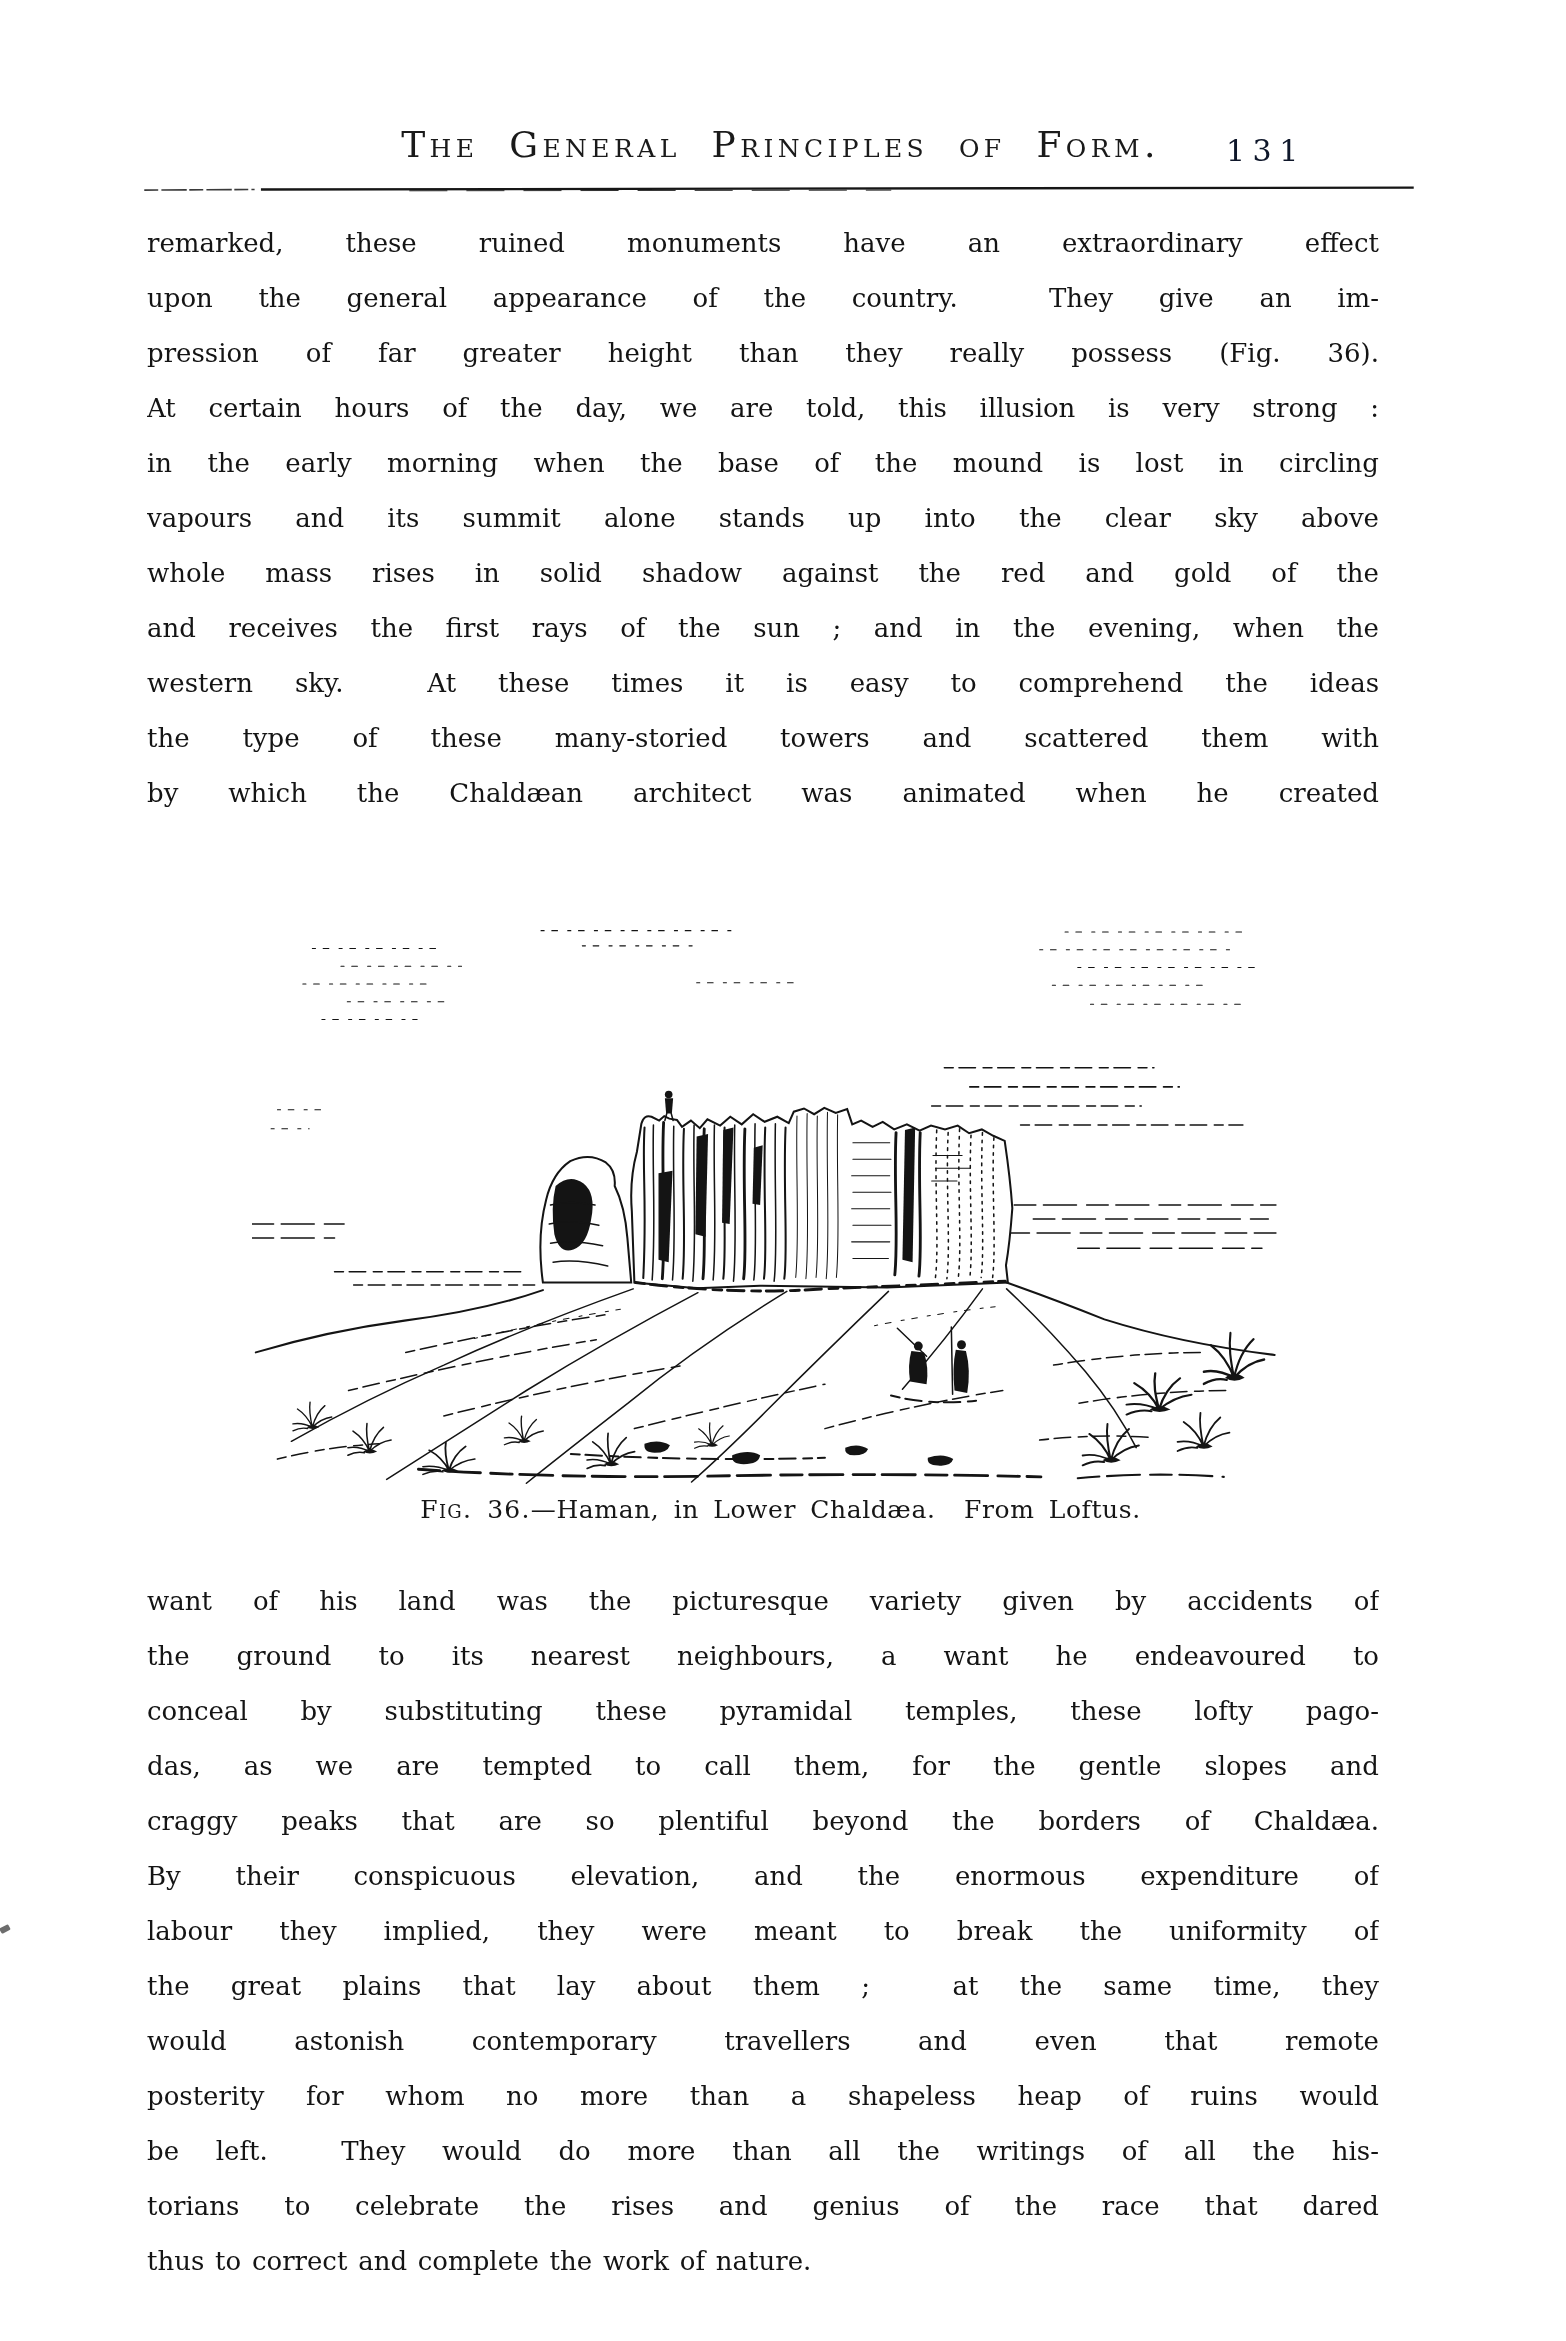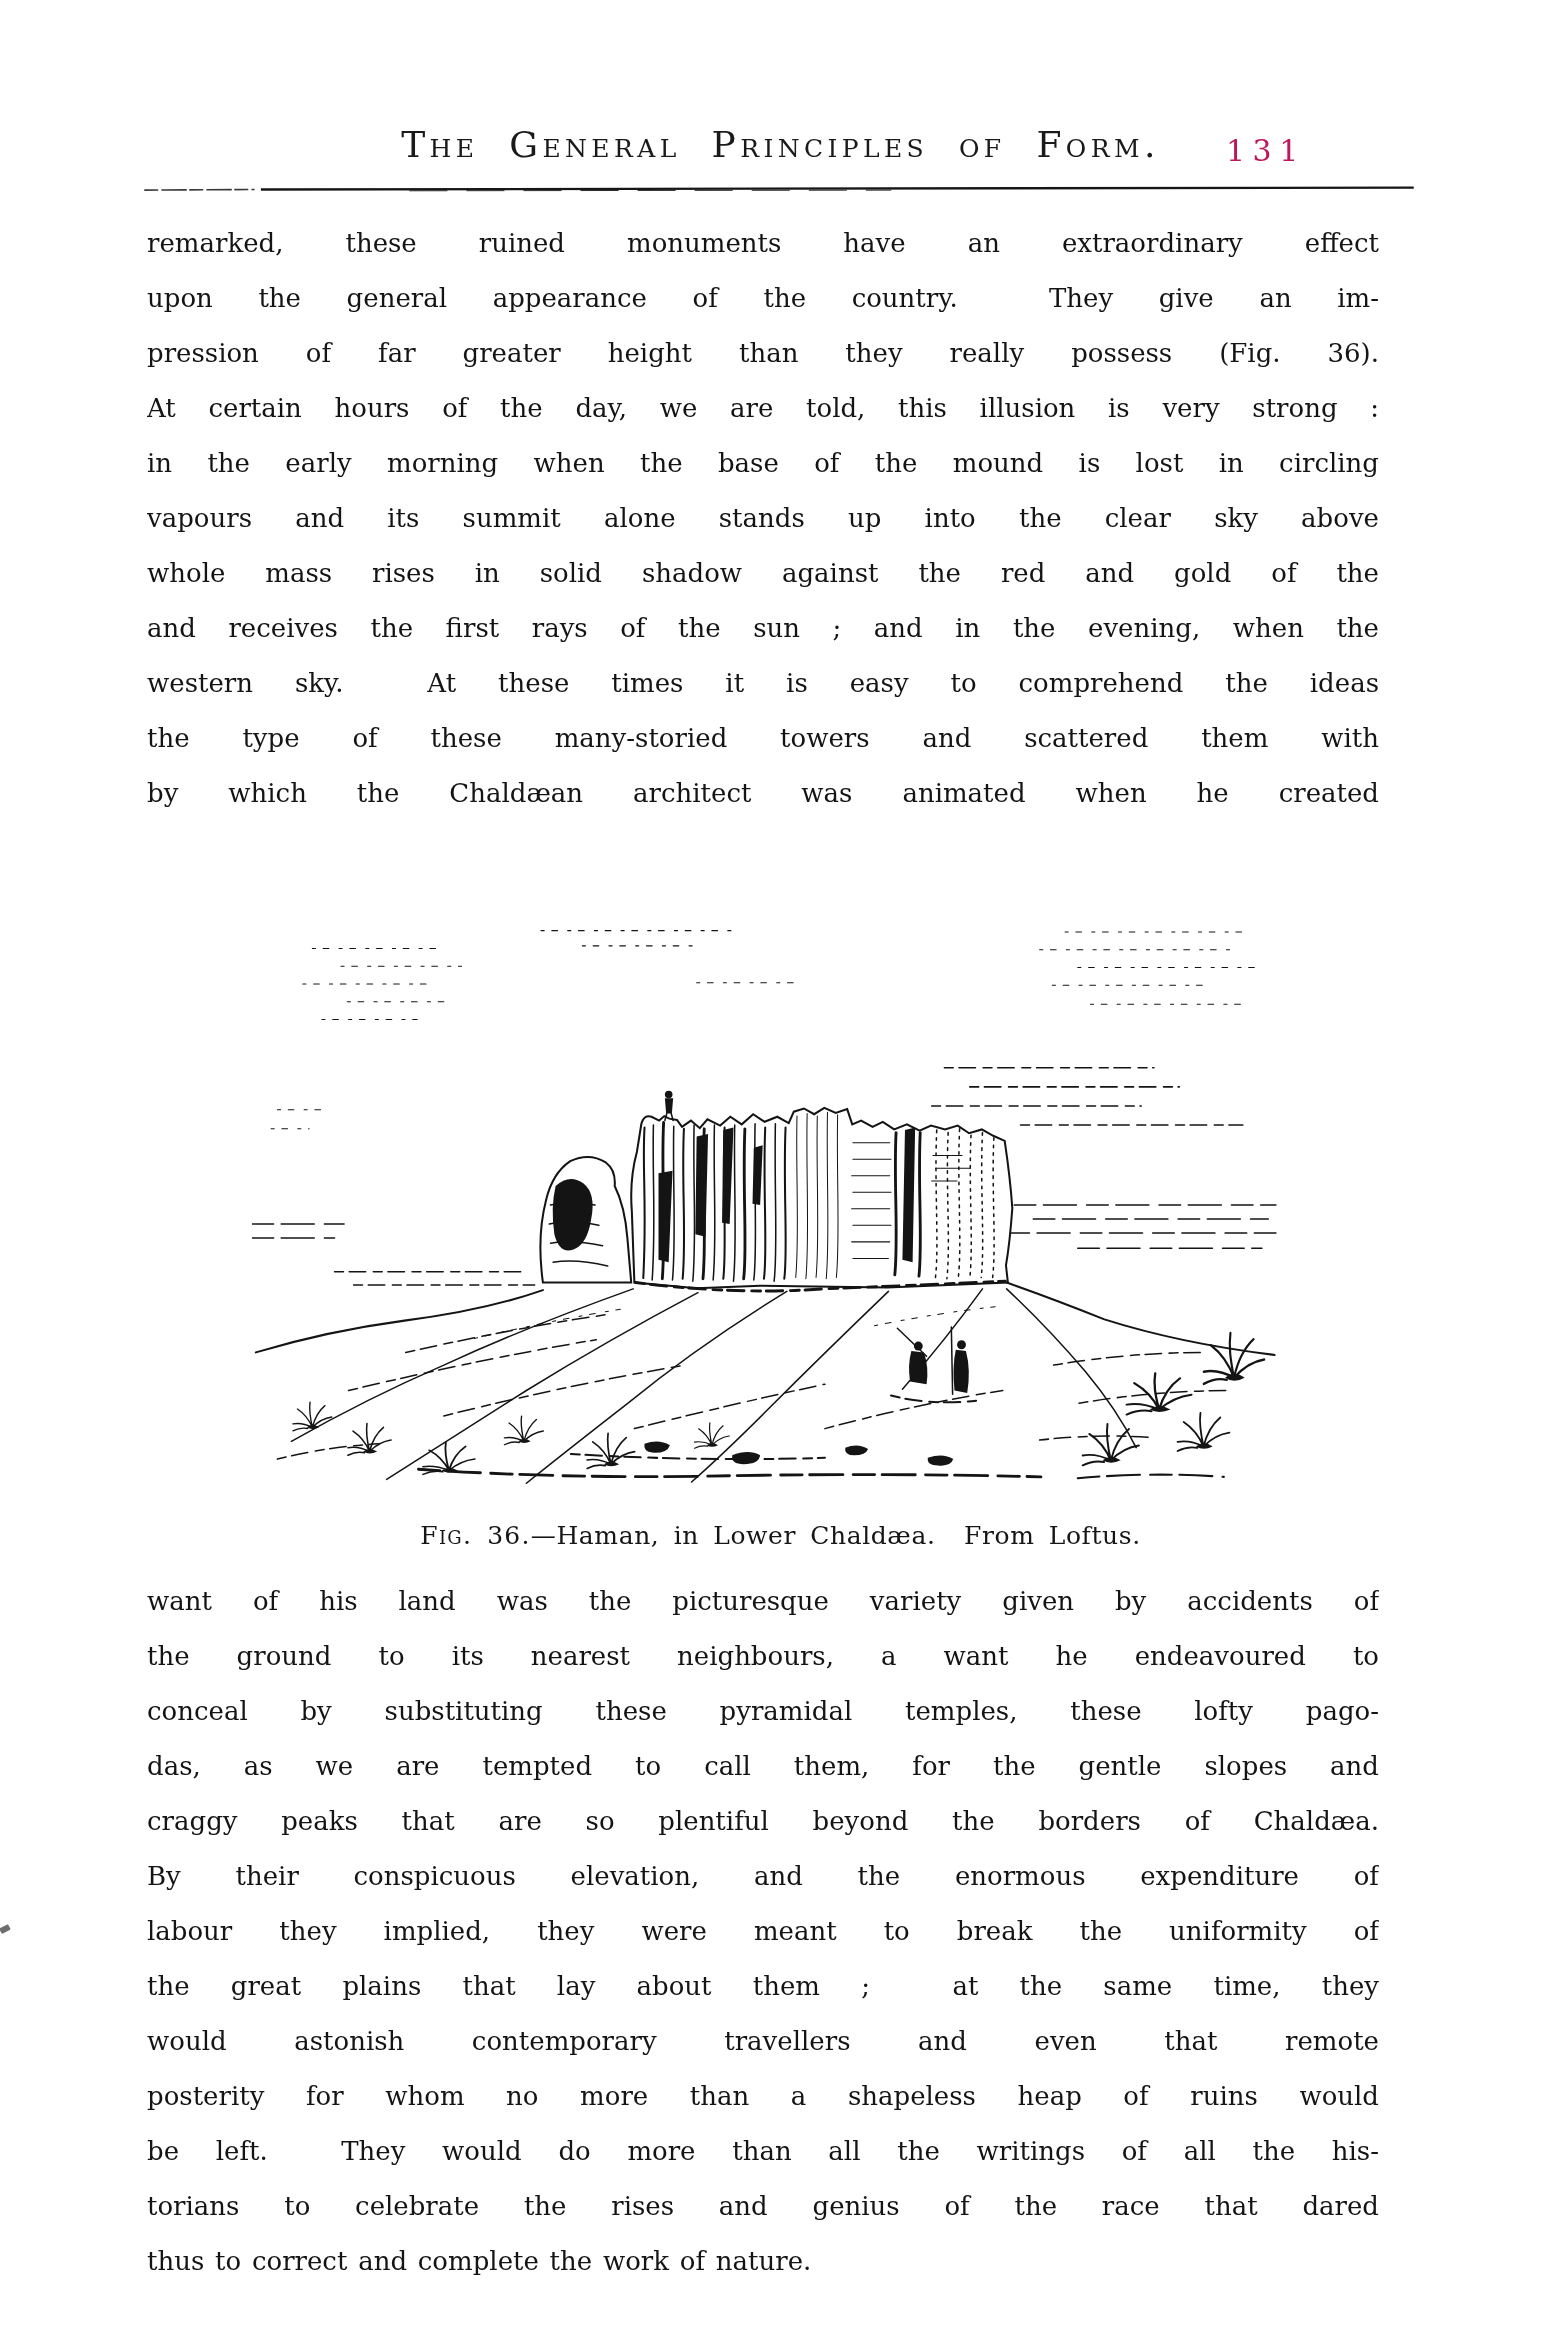--- a/index.html
+++ b/index.html
@@ -7,41 +7,41 @@
 
   .page{position:absolute;left:0;top:0;width:1528px;height:2342px;background:#ffffff;}
 
   .header-title{
     position:absolute;top:124px;left:146px;width:1269px;
     text-align:center;font-variant-caps:small-caps;
     font-size:36px;letter-spacing:4.4px;word-spacing:15px;color:#1a1a1a;
   }
   .page-number{
     position:absolute;top:133px;right:222px;
-    font-size:30px;letter-spacing:7.6px;color:#be185d;
+    font-size:30px;letter-spacing:7.6px;color:#0f172a;
   }
   .header-rule{position:absolute;top:185px;left:143px;width:1272px;height:9px;}
 
   .para{position:absolute;left:147px;width:1232px;}
   #para1{top:216px;}
   #para2{top:1574px;}
   .line{
     height:55px;line-height:55px;font-size:26px;
     text-align:justify;text-align-last:justify;
     white-space:pre-wrap;overflow:hidden;word-spacing:2.5px;color:#141414;
   }
   .line.short{text-align-last:left;}
 
   .figure-wrap{position:absolute;left:252px;top:906px;width:1029px;height:579px;}
   .figure-wrap svg{display:block;width:100%;height:100%;}
 
   .figure-caption{
     position:absolute;top:1495px;left:146px;width:1269px;
     text-align:center;font-size:25px;letter-spacing:0.6px;word-spacing:5.7px;
-    white-space:pre-wrap;color:#161616;margin-top:26px;
+    white-space:pre-wrap;color:#161616;
   }
   .figure-caption .sc{font-variant-caps:small-caps;letter-spacing:1.3px;}
 
   .margin-mark{
     position:absolute;left:0px;top:1926px;width:10px;height:6.3px;
     background:#3c3c3c;transform:rotate(-28deg);border-radius:1.3px;opacity:.75;
   }
 
   
   .ink{stroke:#141414;fill:none;stroke-linecap:round;stroke-linejoin:round;}

